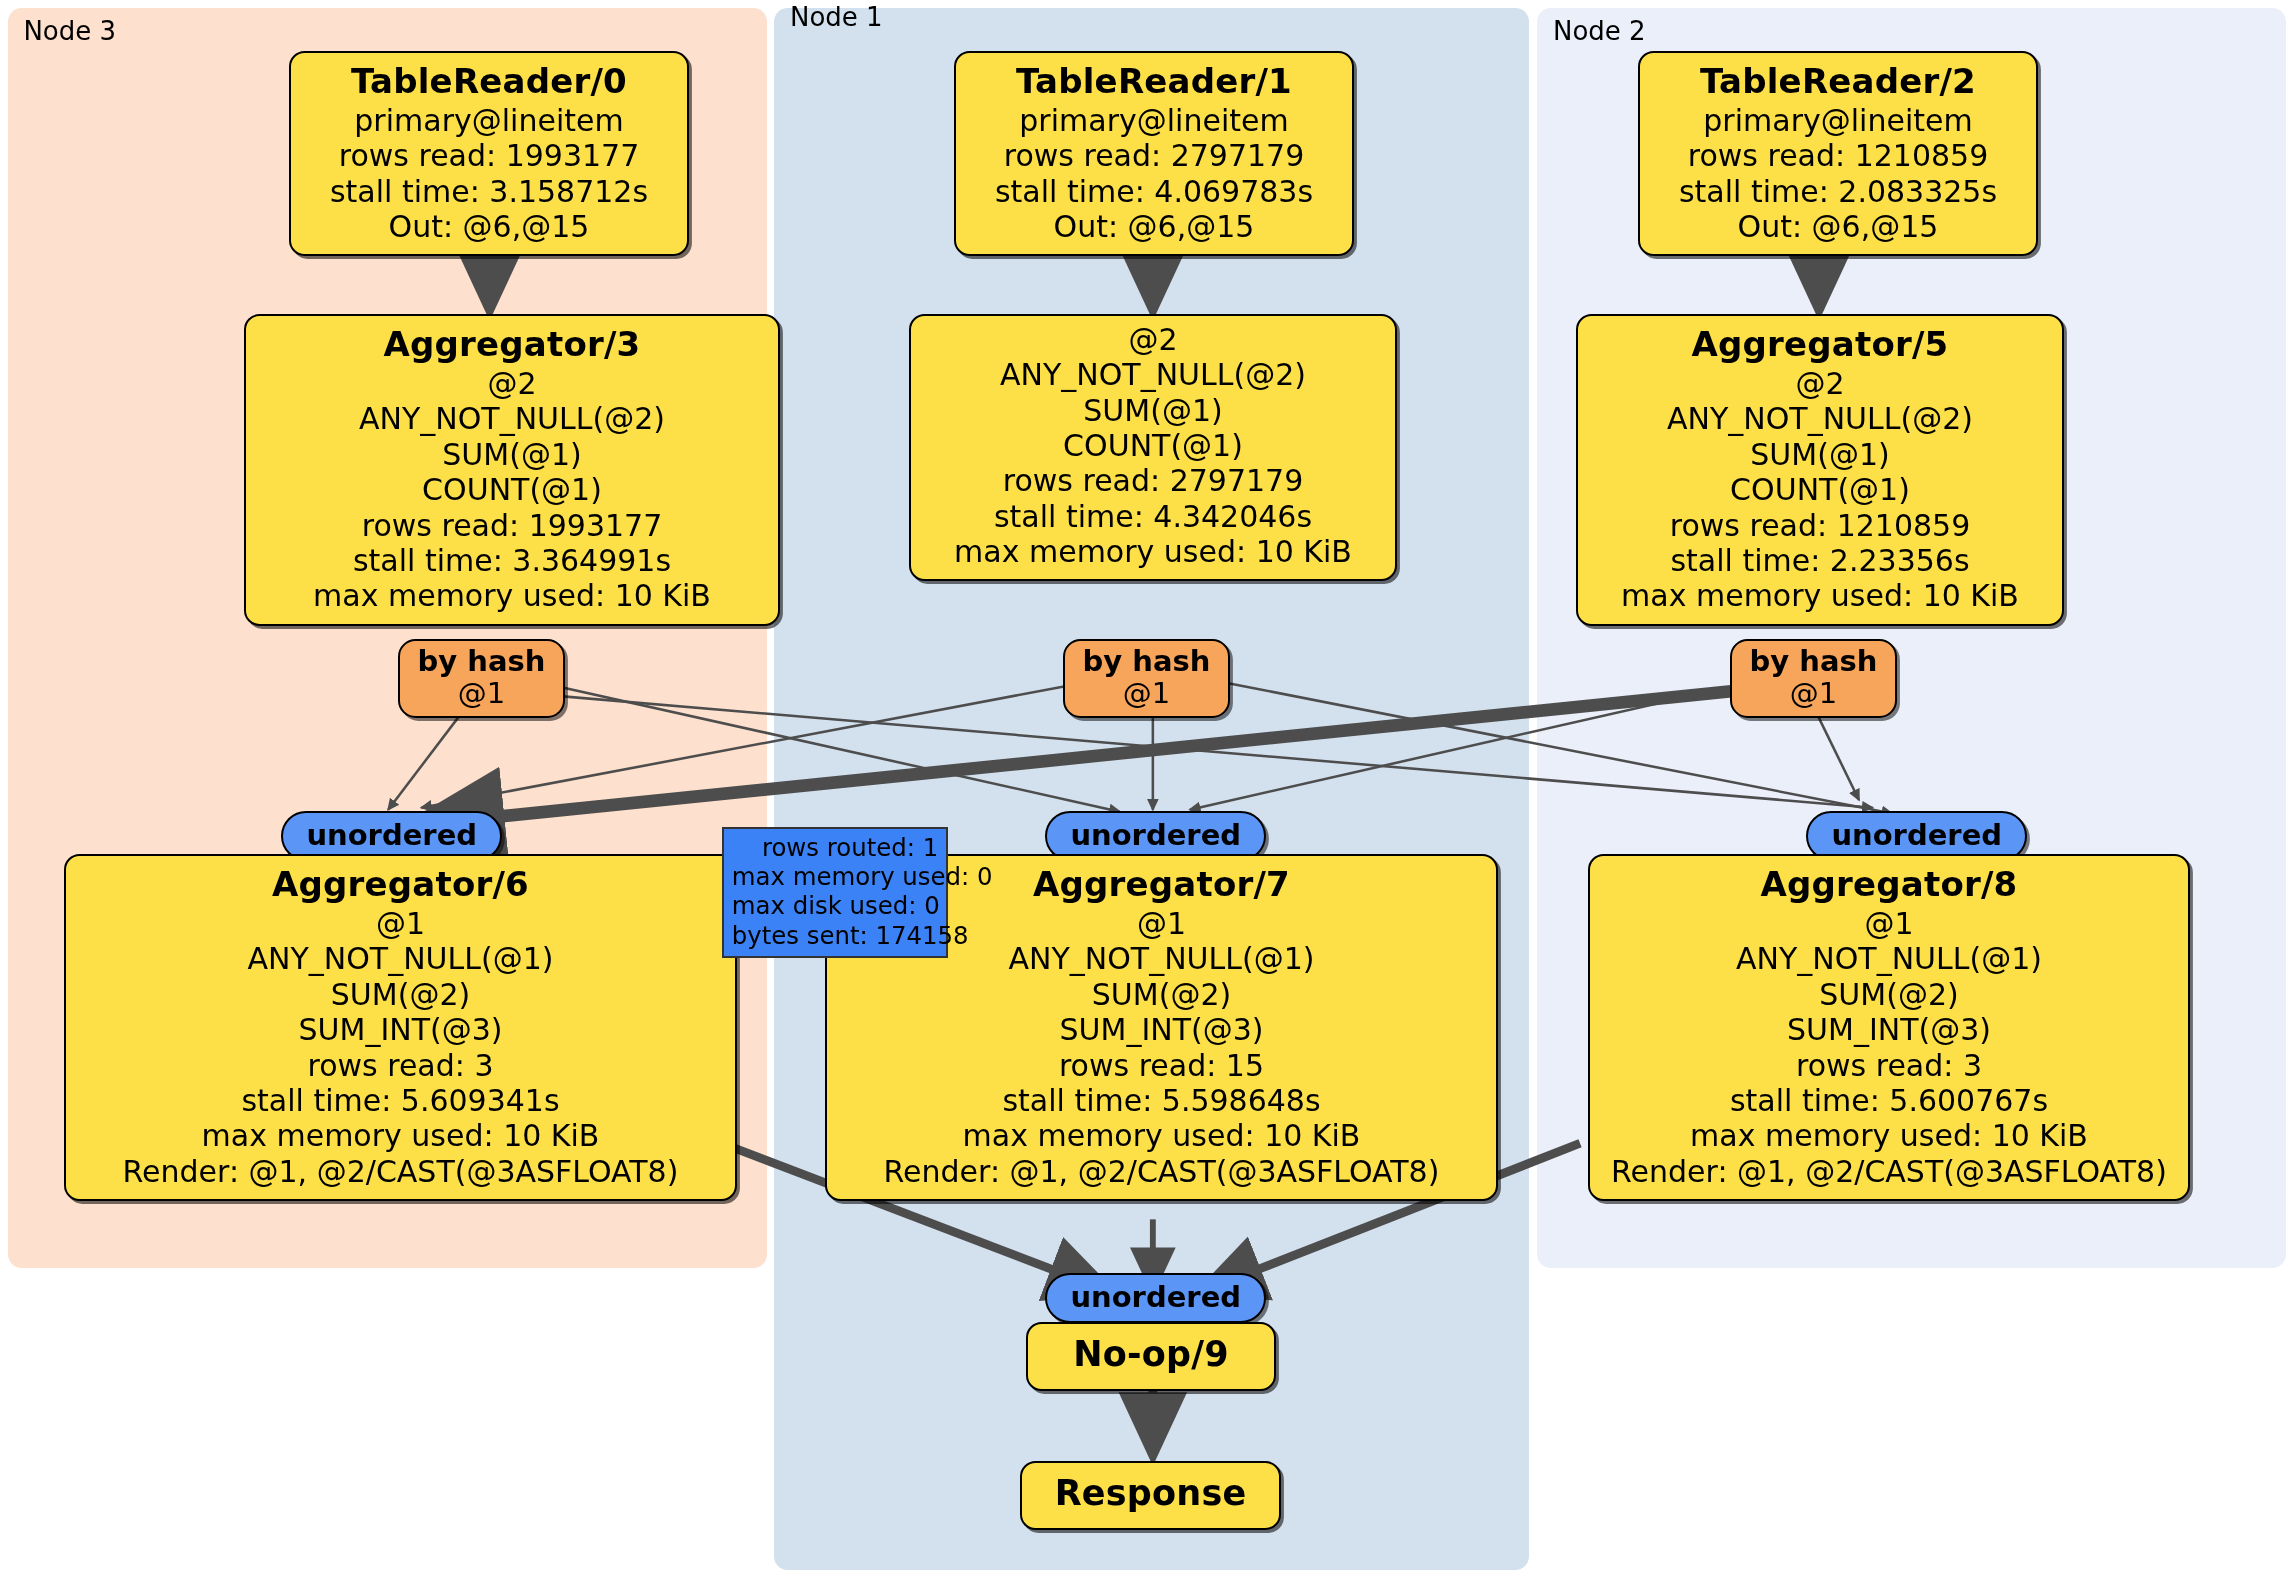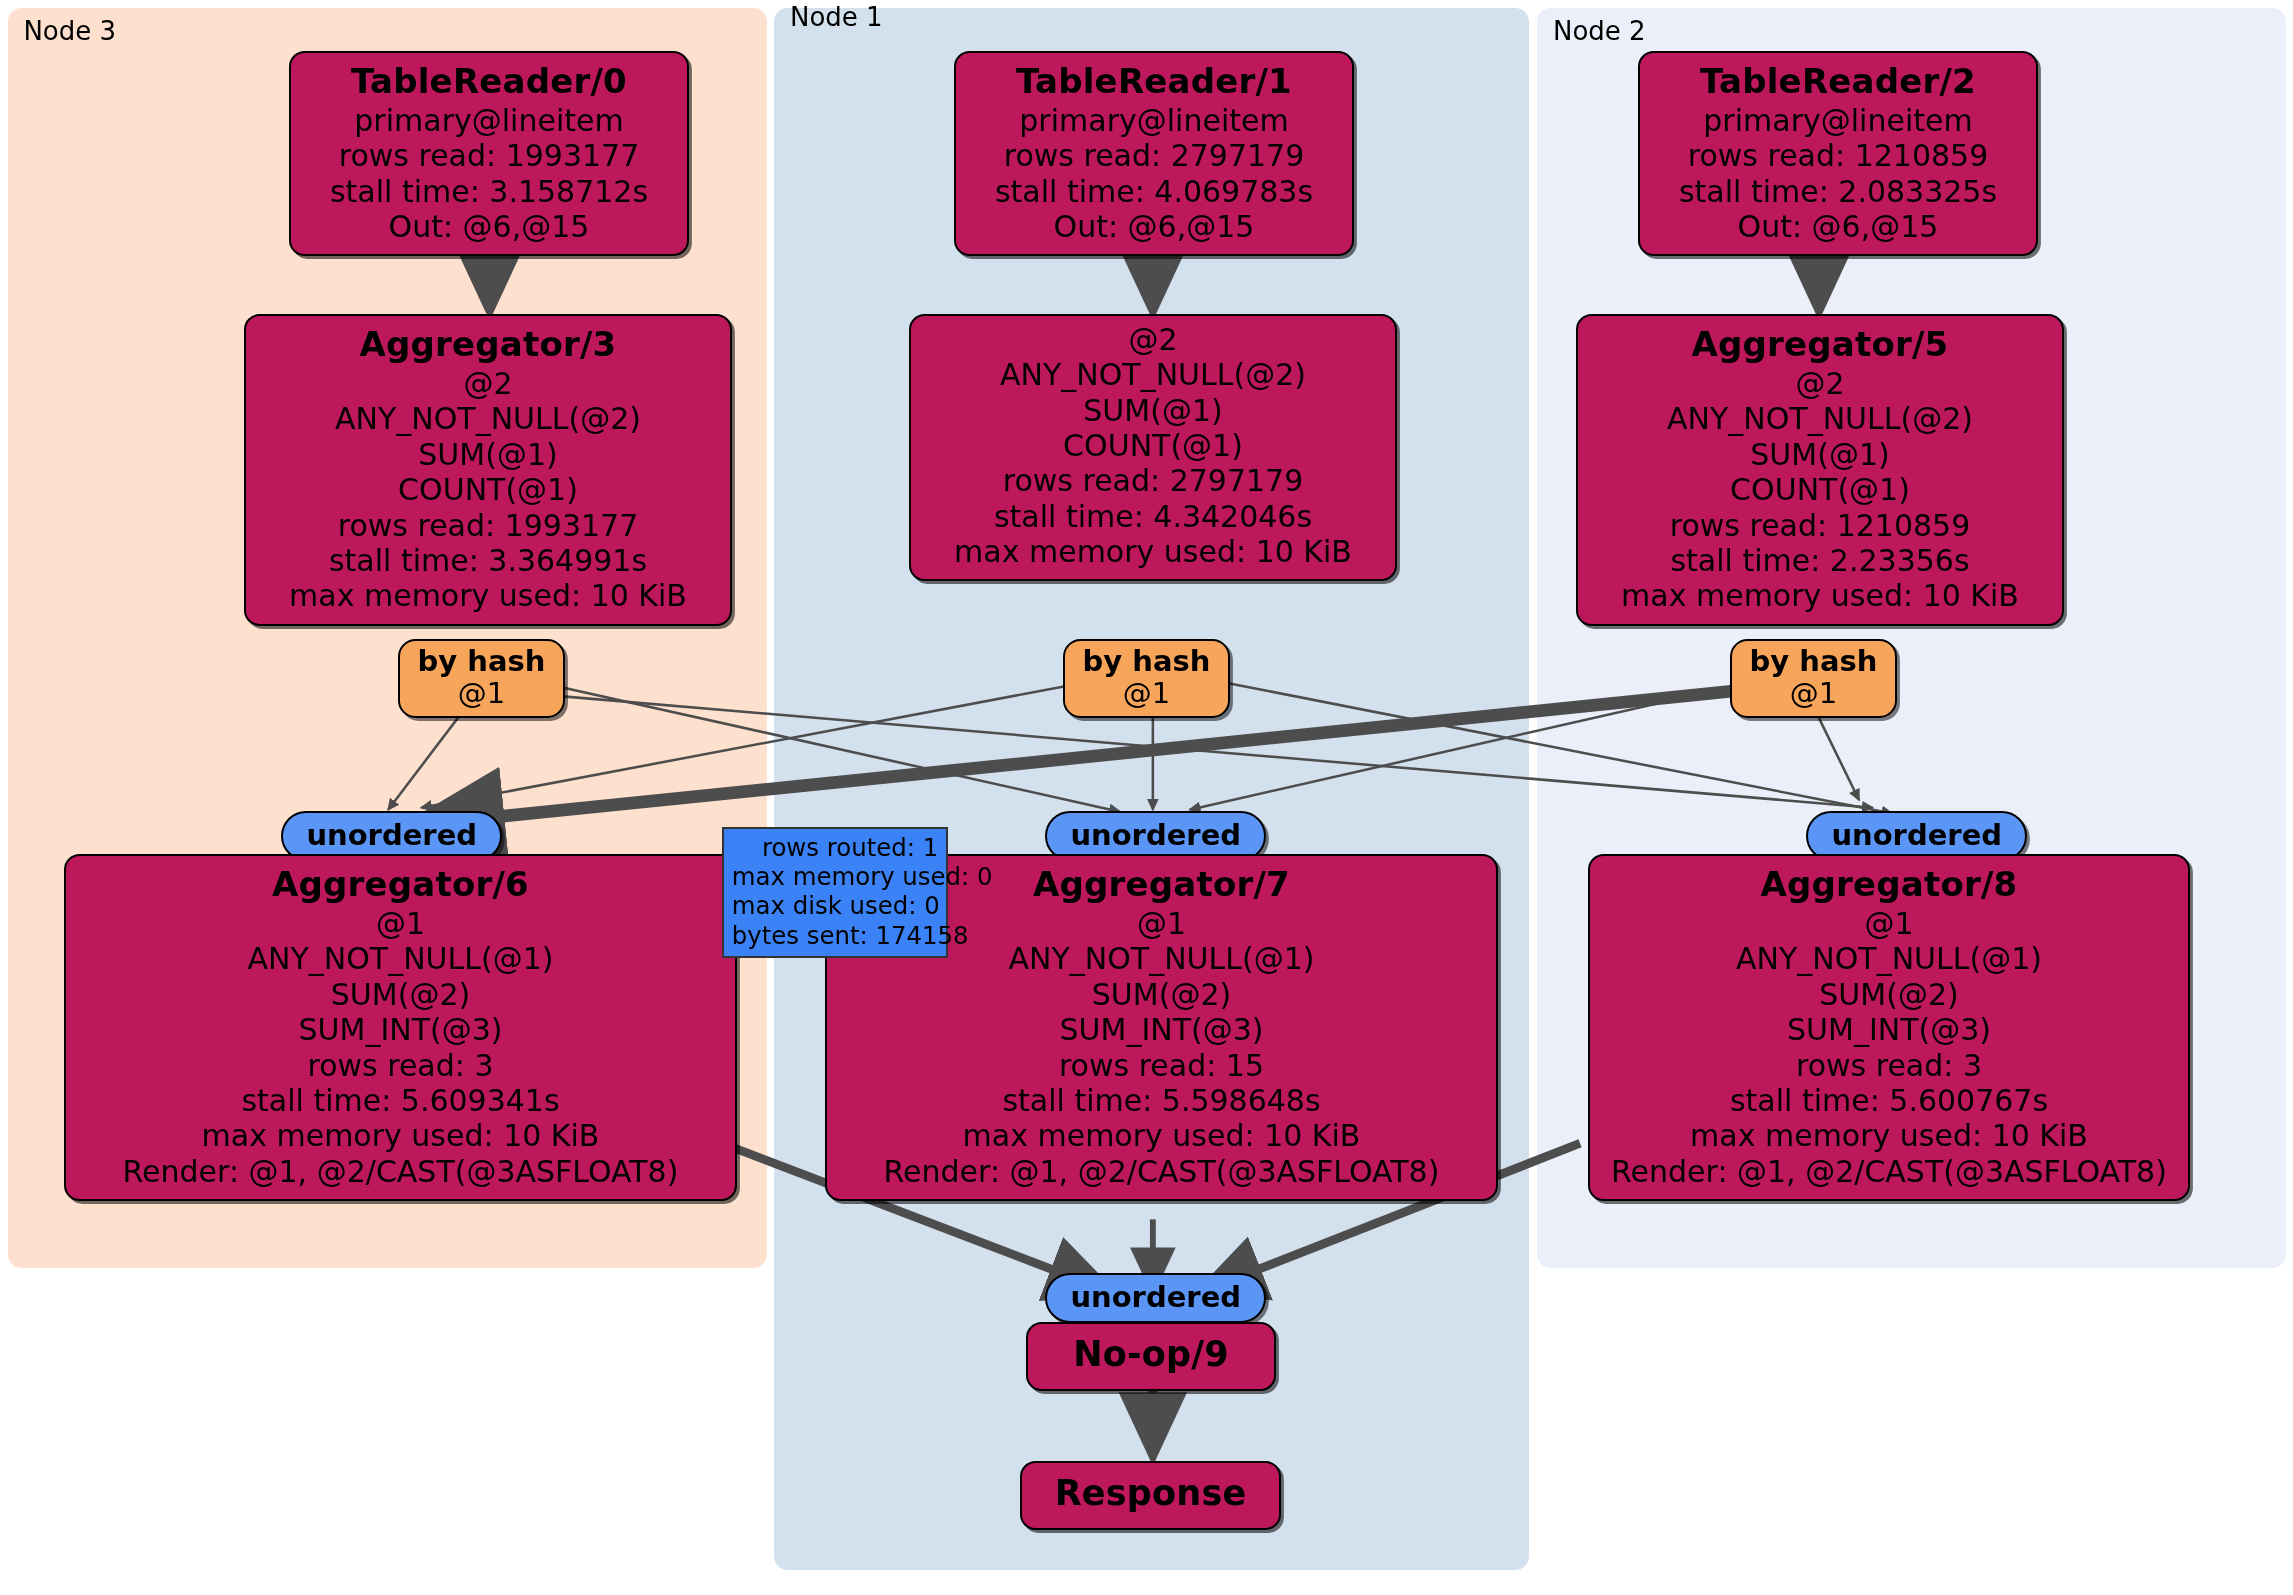--- a/index.html
+++ b/index.html
@@ -21,21 +21,21 @@
     font-family:"DejaVu Sans","Liberation Sans",sans-serif;
     white-space:nowrap;
   }
 
   
   #edges{position:absolute;left:0;top:0;width:2294px;height:1596px;pointer-events:none;}
 
   
   .proc{
     position:absolute;
-    background:#be185d;
+    background:#fde047;
     border:2.4px solid #000000;
     border-radius:15.6px;
     box-shadow:2.9px 2.9px 0px rgba(0,0,0,0.55);
     text-align:center;
     box-sizing:border-box;
     padding:5.9px 13.7px 9.8px 13.7px;
     font-size:30px;
     line-height:1.18;
     color:#000;
   }
@@ -158,21 +158,21 @@
   </div>
 
   <div class="proc" style="left:1619px;top:51px;width:400px;margin-left:19px;">
     <span class="ttl">TableReader/2</span>
     <span class="ln">primary@lineitem</span>
     <span class="ln">rows read: 1210859</span>
     <span class="ln">stall time: 2.083325s</span>
     <span class="ln">Out: @6,@15</span>
   </div>
 
-  <div class="proc" style="left:244px;top:314px;width:488px;">
+  <div class="proc" style="left:244px;top:314px;width:536px;">
     <span class="ttl">Aggregator/3</span>
     <span class="ln">@2</span>
     <span class="ln">ANY_NOT_NULL(@2)</span>
     <span class="ln">SUM(@1)</span>
     <span class="ln">COUNT(@1)</span>
     <span class="ln">rows read: 1993177</span>
     <span class="ln">stall time: 3.364991s</span>
     <span class="ln">max memory used: 10 KiB</span>
   </div>
 

